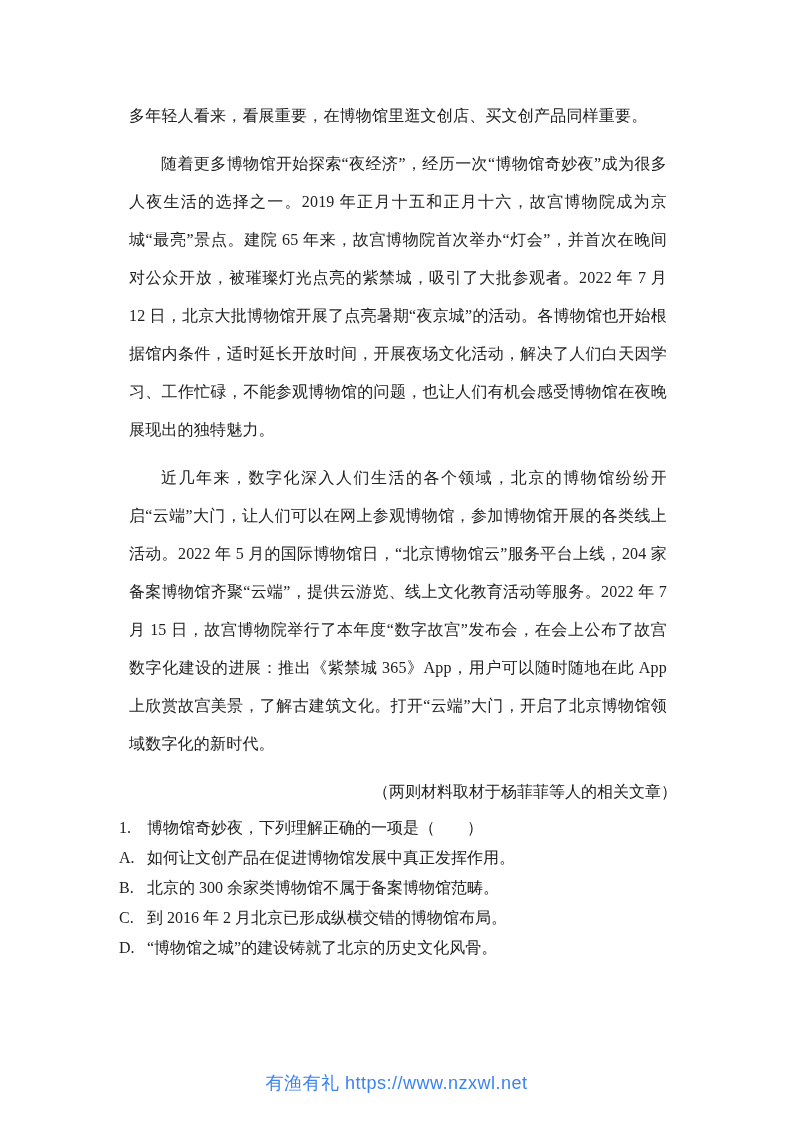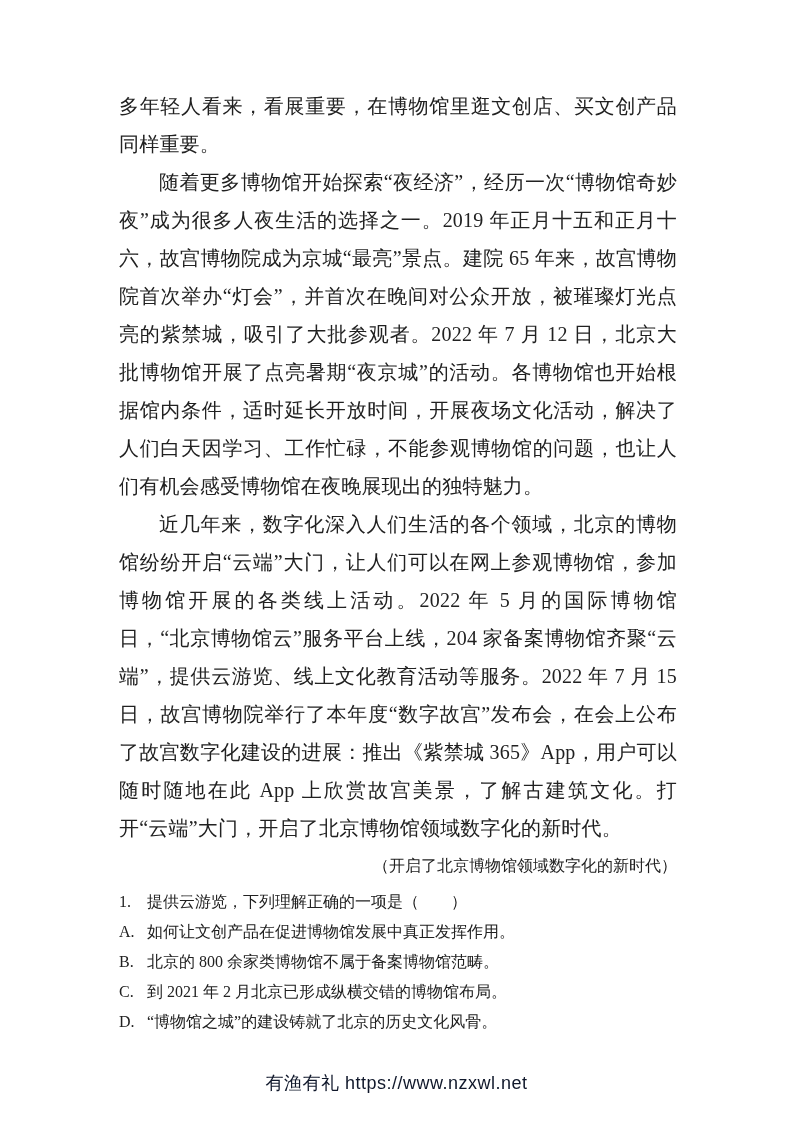--- a/index.html
+++ b/index.html
@@ -15,22 +15,22 @@
     font-family: "Liberation Serif", "DejaVu Serif", serif;
     color: #212121;
   }
   .page-content {
     position: absolute;
     left: 119px;
     top: 87px;
     width: 558px;
   }
   .para {
-    margin: 0;
-    font-size: 20px;
+    margin: 10px;
+    font-size: 16px;
     line-height: 38px;
     text-align: justify;
     letter-spacing: 0.2px;
   }
   .para.indent {
     text-indent: 2em;
   }
   .citation {
     margin: 0;
     font-size: 16px;
@@ -53,58 +53,58 @@
     flex: 1;
   }
   .footer {
     position: absolute;
     left: 0;
     right: 0;
     bottom: 27px;
     text-align: center;
     font-family: "Liberation Sans", "DejaVu Sans", sans-serif;
     font-size: 18px;
-    color: #0f172a;
+    color: #3b82f6;
     letter-spacing: 0.5px;
   }
 </style>
 </head>
 <body>
 
 <div class="page-content">
 
   <p class="para">多年轻人看来，看展重要，在博物馆里逛文创店、买文创产品同样重要。</p>
 
 
   <p class="para indent">随着更多博物馆开始探索“夜经济”，经历一次“博物馆奇妙夜”成为很多人夜生活的选择之一。2019 年正月十五和正月十六，故宫博物院成为京城“最亮”景点。建院 65 年来，故宫博物院首次举办“灯会”，并首次在晚间对公众开放，被璀璨灯光点亮的紫禁城，吸引了大批参观者。2022 年 7 月 12 日，北京大批博物馆开展了点亮暑期“夜京城”的活动。各博物馆也开始根据馆内条件，适时延长开放时间，开展夜场文化活动，解决了人们白天因学习、工作忙碌，不能参观博物馆的问题，也让人们有机会感受博物馆在夜晚展现出的独特魅力。</p>
 
   <p class="para indent">近几年来，数字化深入人们生活的各个领域，北京的博物馆纷纷开启“云端”大门，让人们可以在网上参观博物馆，参加博物馆开展的各类线上活动。2022 年 5 月的国际博物馆日，“北京博物馆云”服务平台上线，204 家备案博物馆齐聚“云端”，提供云游览、线上文化教育活动等服务。2022 年 7 月 15 日，故宫博物院举行了本年度“数字故宫”发布会，在会上公布了故宫数字化建设的进展：推出《紫禁城 365》App，用户可以随时随地在此 App 上欣赏故宫美景，了解古建筑文化。打开“云端”大门，开启了北京博物馆领域数字化的新时代。</p>
 
-  <p class="citation">（开启了北京博物馆领域数字化的新时代）</p>
+  <p class="citation">（两则材料取材于杨菲菲等人的相关文章）</p>
 
   <div class="questions">
 
     <div class="q-line">
       <span class="q-num">1.</span>
-      <span class="q-text">提供云游览，下列理解正确的一项是（　　）</span>
+      <span class="q-text">博物馆奇妙夜，下列理解正确的一项是（　　）</span>
     </div>
 
     <div class="q-line">
       <span class="q-num">A.</span>
       <span class="q-text">如何让文创产品在促进博物馆发展中真正发挥作用。</span>
     </div>
 
     <div class="q-line">
       <span class="q-num">B.</span>
-      <span class="q-text">北京的 800 余家类博物馆不属于备案博物馆范畴。</span>
+      <span class="q-text">北京的 300 余家类博物馆不属于备案博物馆范畴。</span>
     </div>
 
     <div class="q-line">
       <span class="q-num">C.</span>
-      <span class="q-text">到 2021 年 2 月北京已形成纵横交错的博物馆布局。</span>
+      <span class="q-text">到 2016 年 2 月北京已形成纵横交错的博物馆布局。</span>
     </div>
 
     <div class="q-line">
       <span class="q-num">D.</span>
       <span class="q-text">“博物馆之城”的建设铸就了北京的历史文化风骨。</span>
     </div>
 
   </div>
 </div>
 

